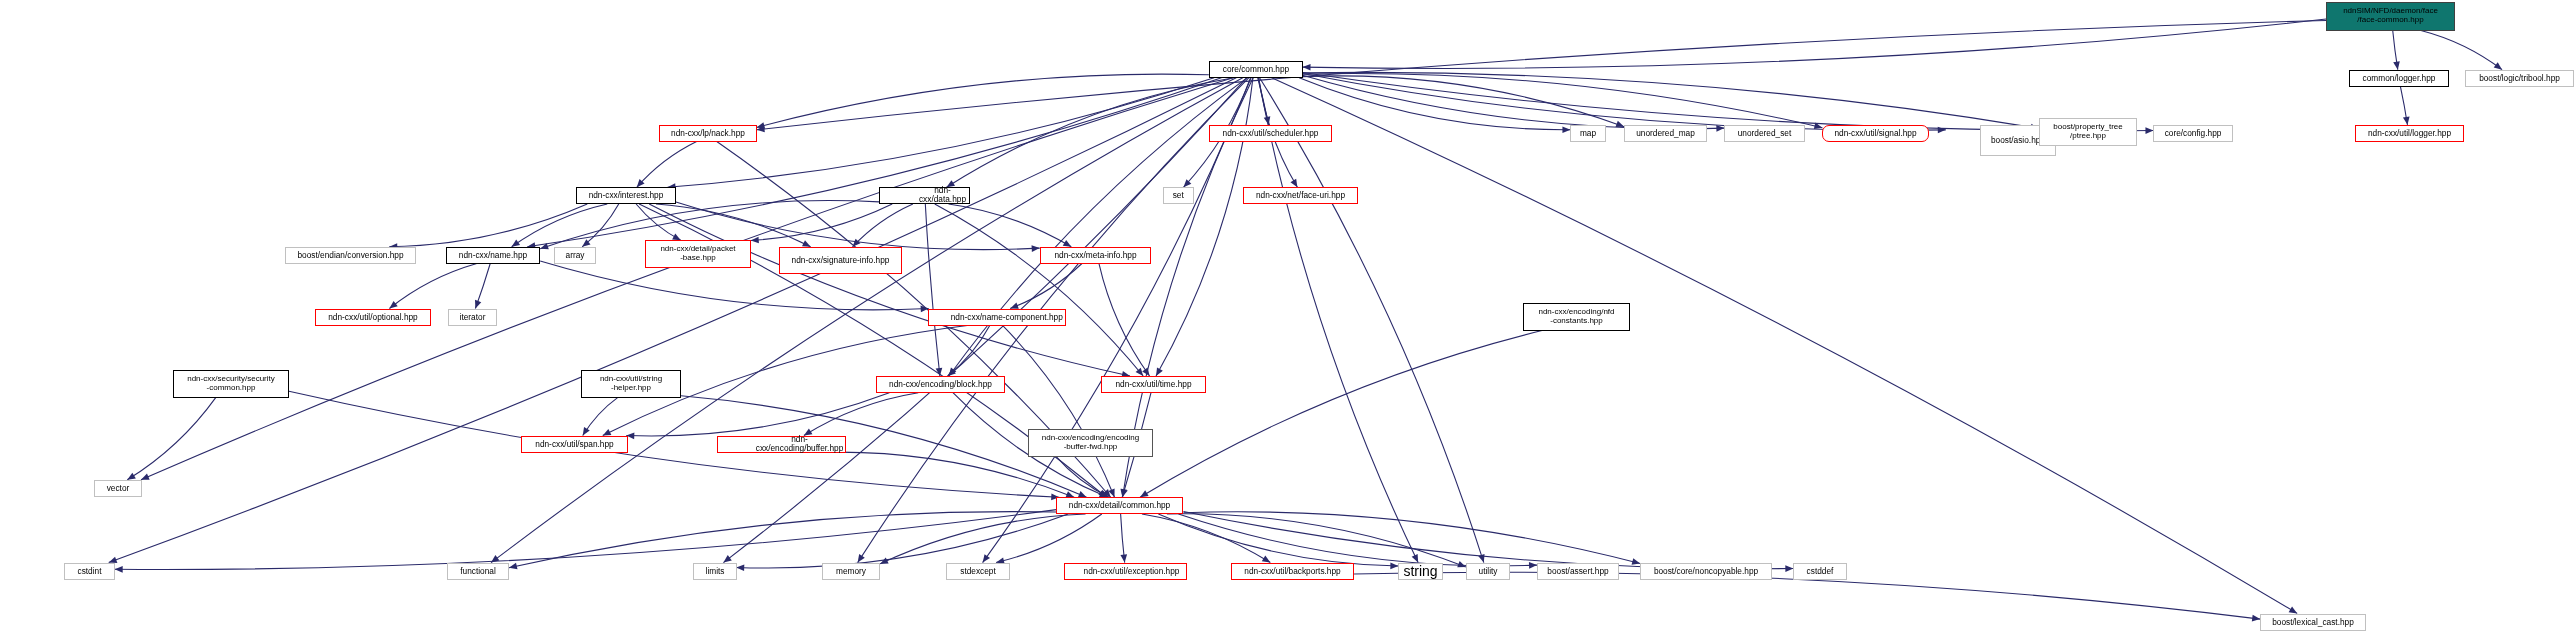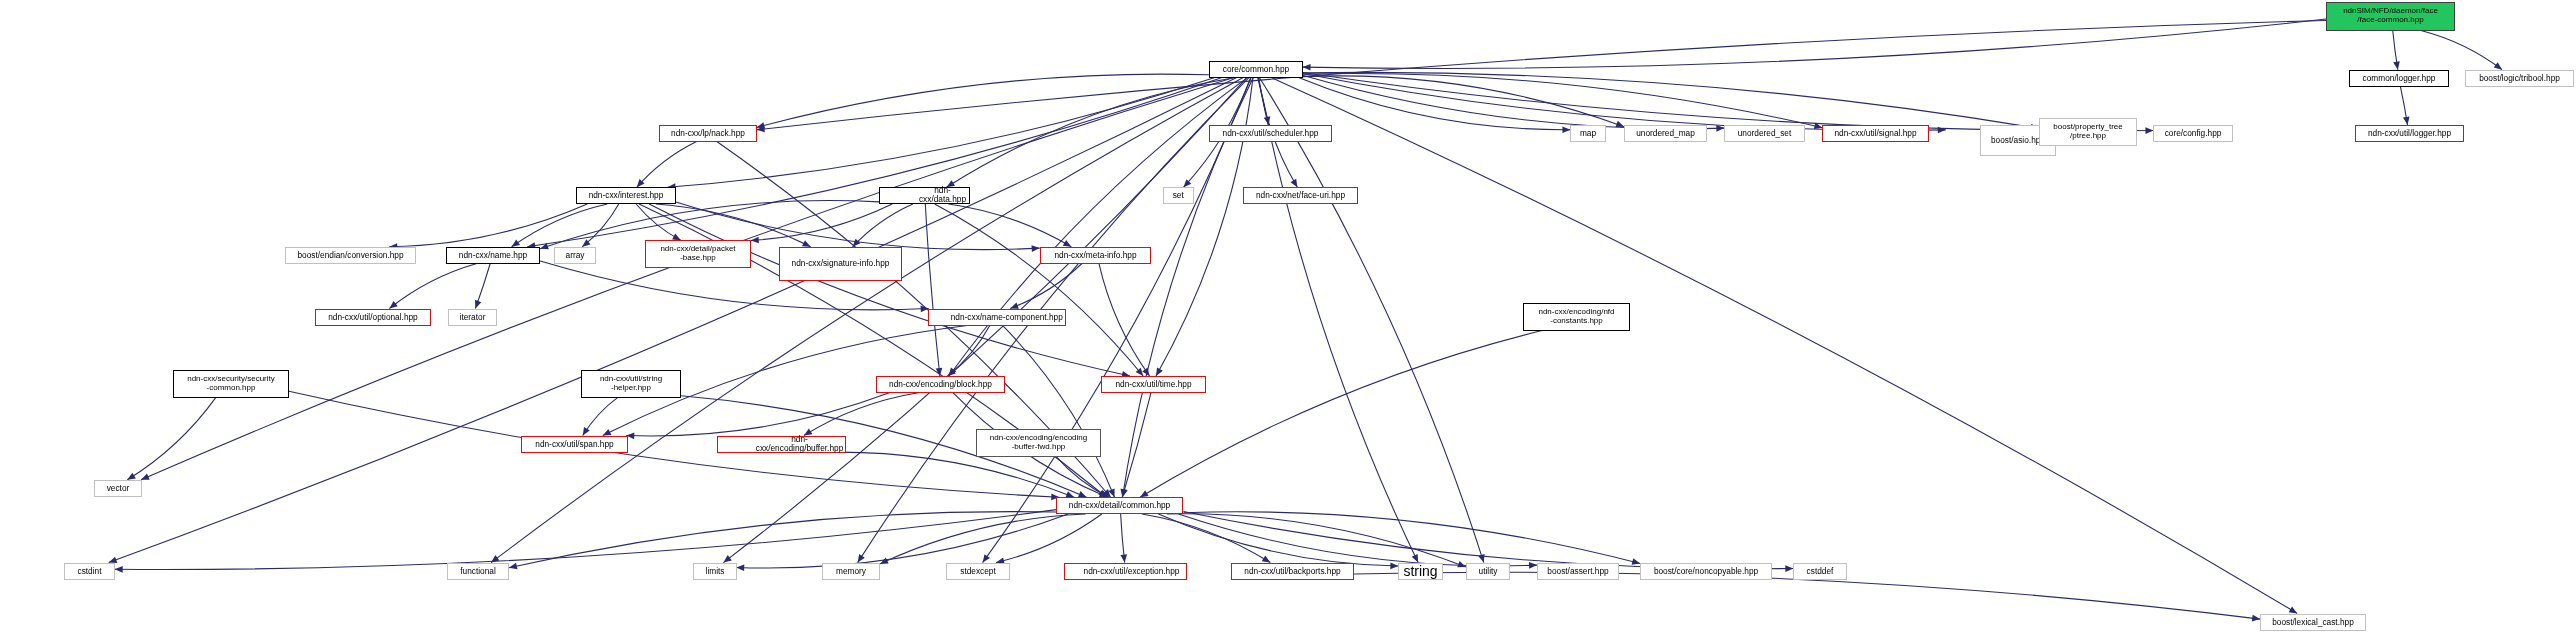--- a/index.html
+++ b/index.html
@@ -5,21 +5,21 @@
   html,body{margin:0;padding:0;background:#ffffff;}
   body{font-family:"Liberation Sans", sans-serif;}
   #stage{position:relative;width:2576px;height:633px;background:#fff;overflow:hidden;}
   svg#graph{position:absolute;left:0;top:0;width:2576px;height:633px;}
   .nodebox{position:absolute;box-sizing:border-box;display:flex;align-items:center;justify-content:center;
            text-align:center;line-height:1.12;background:#ffffff;}
   .nodebox span{display:block;width:100%;padding:0 2.2px;white-space:pre-line;}
   .b-black{border:1.2px solid #000000;}
   .b-gray{border:1px solid #c0c0c0;}
   .b-red{border:1.3px solid #ff0000;}
-  .b-root{border:1.3px solid #404040;background:#22c55e;}
+  .b-root{border:1.3px solid #404040;background:#0f766e;}
   .b-dgray{border:1.6px solid #555555;}
   .edge{fill:none;stroke:#2a2a6a;stroke-width:1.5;}
   .arrow{fill:#2a2a6a;stroke:none;}
 </style>
 </head>
 <body>
 
 <div id="stage">
   <svg id="graph" viewBox="0 0 3548 872" preserveAspectRatio="none" xmlns="http://www.w3.org/2000/svg">
     <g id="edge-group">
@@ -205,21 +205,21 @@
       </div>
       <div class="nodebox b-gray" style="left: 1570px; top: 125px; width: 36px; height: 16.7px; font-size: 8.3px;">
         <span>map</span>
       </div>
       <div class="nodebox b-gray" style="left: 1624px; top: 125px; width: 83px; height: 16.7px; font-size: 8.3px;">
         <span>unordered_map</span>
       </div>
       <div class="nodebox b-gray" style="left: 1724px; top: 125px; width: 81px; height: 16.7px; font-size: 8.3px;">
         <span>unordered_set</span>
       </div>
-      <div class="nodebox b-red" style="left: 1822px; top: 125px; width: 107px; height: 16.7px; font-size: 8.3px;">
+      <div class="nodebox b-red" style="left: 1822px; top: 125px; width: 107px; height: 16.7px; font-size: 8.3px; border-radius: 7px;">
         <span>ndn-cxx/util/signal.hpp</span>
       </div>
       <div class="nodebox b-gray" style="left: 1946px; top: 125px; width: 76px; height: 31px; font-size: 8.3px; margin-left: 34px;">
         <span>boost/asio.hpp</span>
       </div>
       <div class="nodebox b-gray" style="left: 2039px; top: 118px; width: 98px; height: 28px; font-size: 8px;">
         <span>boost/property_tree
 /ptree.hpp</span>
       </div>
       <div class="nodebox b-gray" style="left: 2153px; top: 125px; width: 80px; height: 16.7px; font-size: 8.3px;">
@@ -246,21 +246,21 @@
       <div class="nodebox b-black" style="left: 446px; top: 247px; width: 94px; height: 16.7px; font-size: 8.3px;">
         <span>ndn-cxx/name.hpp</span>
       </div>
       <div class="nodebox b-gray" style="left: 554px; top: 247px; width: 42px; height: 16.7px; font-size: 8.3px;">
         <span>array</span>
       </div>
       <div class="nodebox b-red" style="left: 645px; top: 240px; width: 106px; height: 28px; font-size: 8px;">
         <span>ndn-cxx/detail/packet
 -base.hpp</span>
       </div>
-      <div class="nodebox b-red" style="left: 779px; top: 247px; width: 123px; height: 34px; font-size: 8.3px;">
+      <div class="nodebox b-red" style="left: 779px; top: 247px; width: 123px; height: 27px; font-size: 8.3px;">
         <span>ndn-cxx/signature-info.hpp</span>
       </div>
       <div class="nodebox b-red" style="left: 1040px; top: 247px; width: 111px; height: 16.7px; font-size: 8.3px;">
         <span>ndn-cxx/meta-info.hpp</span>
       </div>
       <div class="nodebox b-red" style="left: 315px; top: 309px; width: 116px; height: 16.7px; font-size: 8.3px;">
         <span>ndn-cxx/util/optional.hpp</span>
       </div>
       <div class="nodebox b-gray" style="left: 448px; top: 309px; width: 49px; height: 16.7px; font-size: 8.3px;">
         <span>iterator</span>
@@ -285,21 +285,21 @@
       </div>
       <div class="nodebox b-red" style="left: 1101px; top: 376px; width: 105px; height: 16.7px; font-size: 8.3px;">
         <span>ndn-cxx/util/time.hpp</span>
       </div>
       <div class="nodebox b-red" style="left: 521px; top: 436px; width: 107px; height: 16.7px; font-size: 8.3px;">
         <span>ndn-cxx/util/span.hpp</span>
       </div>
       <div class="nodebox b-red" style="left: 717px; top: 436px; width: 129px; height: 16.7px; font-size: 8.3px; padding-left: 36px;">
         <span>ndn-cxx/encoding/buffer.hpp</span>
       </div>
-      <div class="nodebox b-dgray" style="left: 976px; top: 429px; width: 125px; height: 28px; font-size: 8px;">
+      <div class="nodebox b-dgray" style="left: 1028px; top: 429px; width: 125px; height: 28px; font-size: 8px;">
         <span>ndn-cxx/encoding/encoding
 -buffer-fwd.hpp</span>
       </div>
       <div class="nodebox b-red" style="left: 1056px; top: 497px; width: 127px; height: 16.7px; font-size: 8.3px;">
         <span>ndn-cxx/detail/common.hpp</span>
       </div>
       <div class="nodebox b-gray" style="left: 64px; top: 563px; width: 51px; height: 16.7px; font-size: 8.3px;">
         <span>cstdint</span>
       </div>
       <div class="nodebox b-gray" style="left: 447px; top: 563px; width: 62px; height: 16.7px; font-size: 8.3px;">

